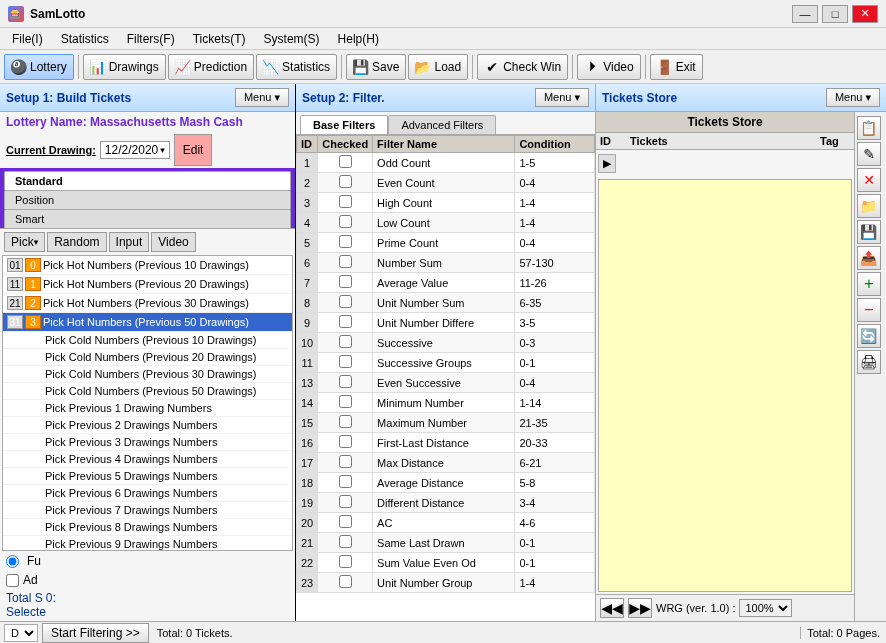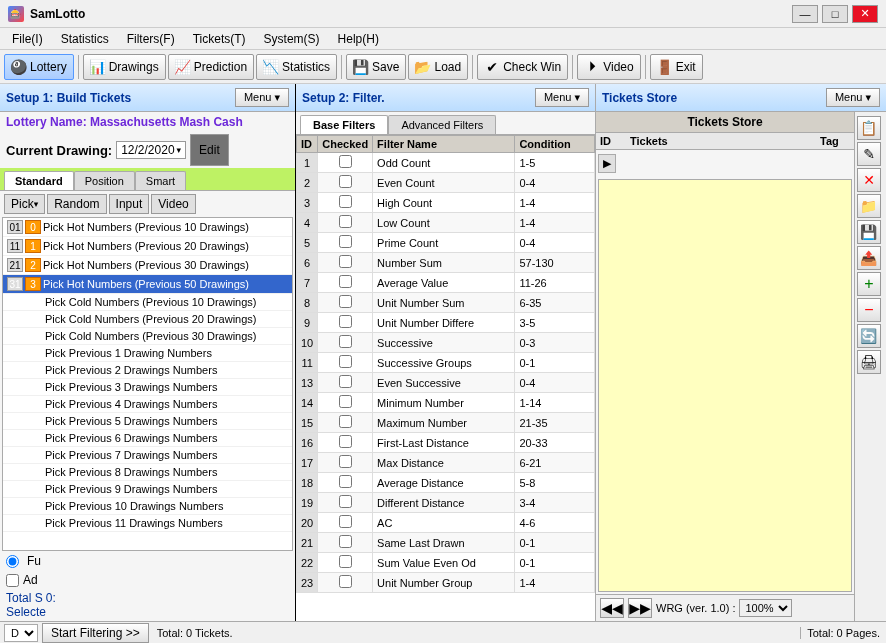--- a/index.html
+++ b/index.html
@@ -27,24 +27,24 @@
     
     
     .main-content { display: flex; height: calc(643px - 28px - 22px - 34px - 22px); }
     
     
     .left-panel { width: 296px; border-right: 1px solid #000000; display: flex; flex-direction: column; background: #f5f5f5; }
     .panel-header { background: linear-gradient(to bottom, #ddeeff, #bbddff); padding: 4px 6px; border-bottom: 1px solid #aaa; display: flex; align-items: center; justify-content: space-between; }
     .panel-header-title { font-weight: bold; color: #003399; font-size: 12px; }
     .lottery-name { padding: 3px 6px; font-weight: bold; color: #6d28d9; font-size: 12px; }
     .current-drawing { padding: 2px 6px; display: flex; align-items: center; gap: 4px; }
-    .drawing-label { font-weight: bold; font-size: 13px; }
+    .drawing-label { font-weight: bold; font-size: 11px; text-decoration: underline; }
     .drawing-date { background: white; border: 1px solid #999; padding: 1px 4px; display: flex; align-items: center; gap: 2px; }
-    .edit-btn { padding: 8px 8px; border: 1px solid #999; background: #737373; cursor: pointer; }
-    .tab-bar { display: flex; gap: 0; padding: 3px 4px 0; border-bottom: 1px solid #aaa; background: #bef264; }
+    .edit-btn { padding: 8px 8px; border: 1px solid #999; background: #fca5a5; cursor: pointer; }
+    .tab-bar { display: flex; gap: 0; padding: 3px 4px 0; border-bottom: 1px solid #aaa; background: #6d28d9; flex-direction: column; }
     .tab { padding: 3px 10px; border: 1px solid #aaa; border-bottom: none; background: #ddd; cursor: pointer; font-size: 11px; border-radius: 2px 2px 0 0; }
     .tab.active { background: white; font-weight: bold; }
     .pick-controls { display: flex; gap: 2px; padding: 3px 4px; align-items: center; }
     .pick-btn { padding: 2px 6px; border: 1px solid #999; background: #e0e0e0; cursor: pointer; display: flex; align-items: center; }
     .pick-btn .arrow { font-size: 9px; }
     .list-area { flex: 1; overflow-y: auto; background: white; border: 1px solid #aaa; margin: 0 2px; }
     .list-row { display: flex; align-items: center; padding: 2px 4px; cursor: pointer; font-size: 11px; border-bottom: 1px solid #f0f0f0; white-space: nowrap; }
     .list-row.selected { background: #3366cc; color: white; }
     .row-nums { display: flex; gap: 2px; width: 36px; flex-shrink: 0; }
     .num-box { width: 16px; height: 14px; border: 1px solid #999; background: #ddd; text-align: center; font-size: 10px; line-height: 14px; }
@@ -231,20 +231,24 @@
         <div class="list-row">
           <div style="width: 38px; flex-shrink: 0;"></div>
           <span class="row-label">Pick Cold Numbers (Previous 20 Drawings)</span>
         </div>
         <div class="list-row">
           <div style="width: 38px; flex-shrink: 0;"></div>
           <span class="row-label">Pick Cold Numbers (Previous 30 Drawings)</span>
         </div>
         <div class="list-row">
           <div style="width: 38px; flex-shrink: 0;"></div>
+          <span class="row-label">Pick Cold Numbers (Previous 50 Drawings)</span>
+        </div>
+        <div class="list-row">
+          <div style="width: 38px; flex-shrink: 0;"></div>
           <span class="row-label">Pick Previous 1 Drawing Numbers</span>
         </div>
         <div class="list-row">
           <div style="width: 38px; flex-shrink: 0;"></div>
           <span class="row-label">Pick Previous 2 Drawings Numbers</span>
         </div>
         <div class="list-row">
           <div style="width: 38px; flex-shrink: 0;"></div>
           <span class="row-label">Pick Previous 3 Drawings Numbers</span>
         </div>

